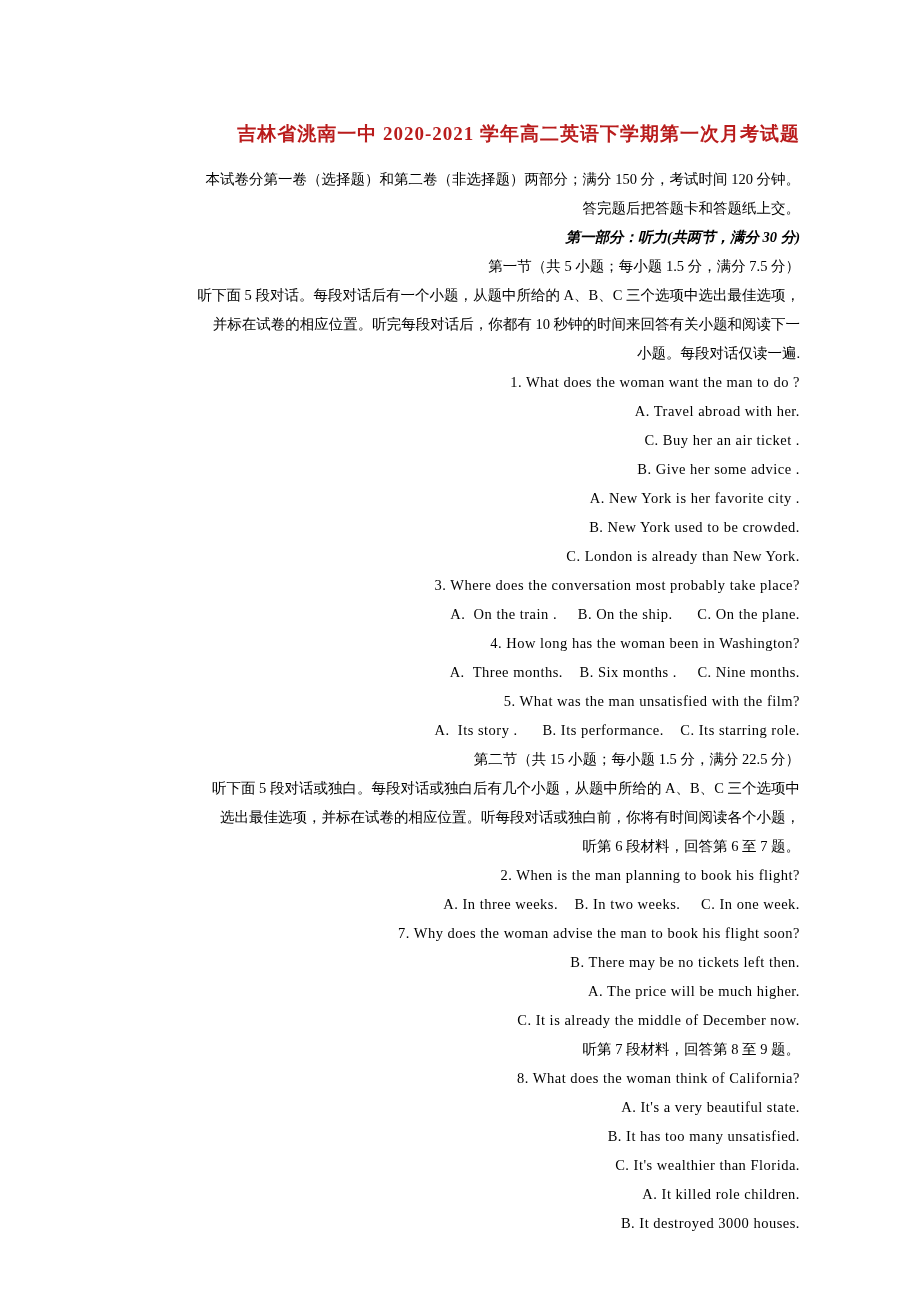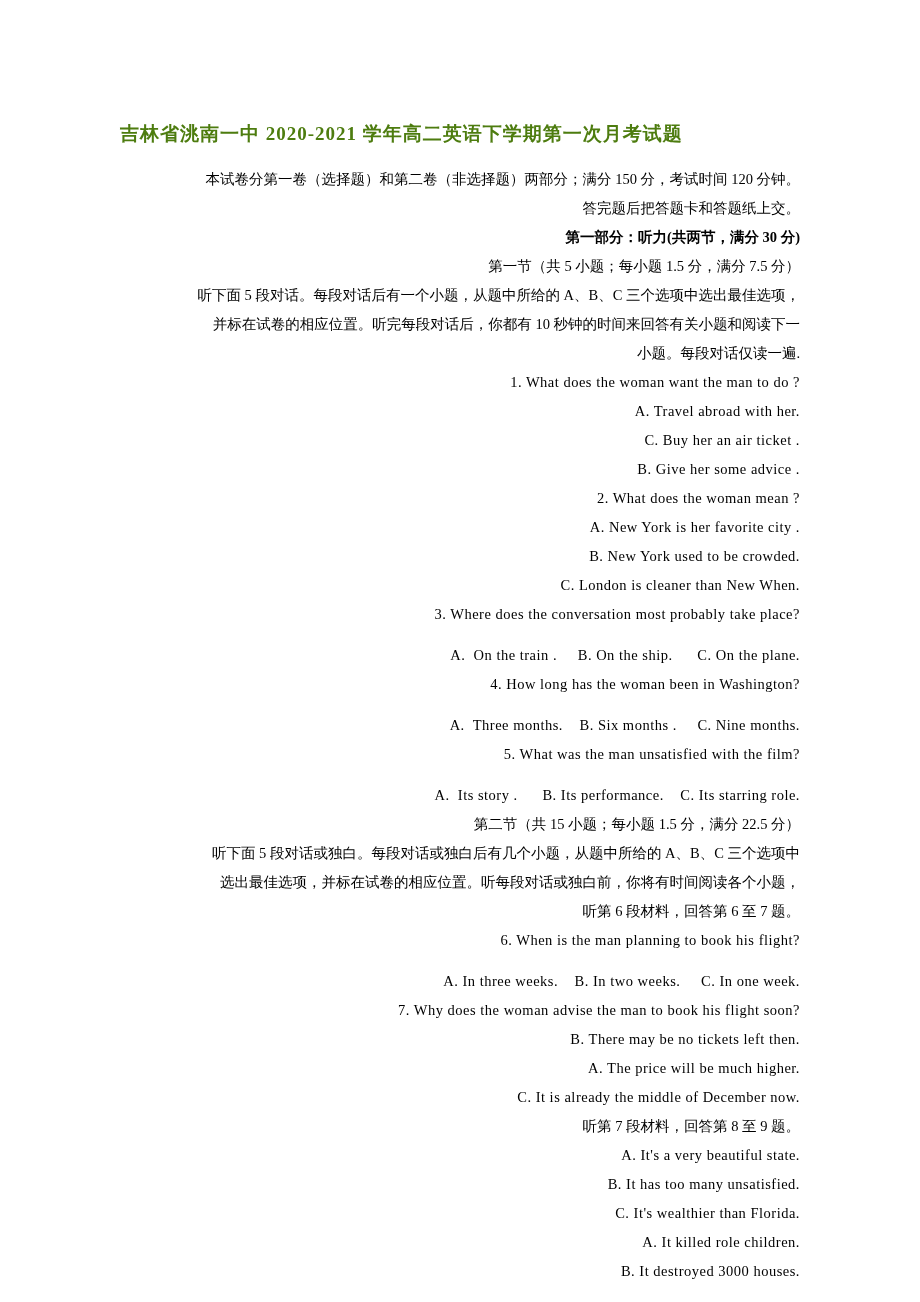--- a/index.html
+++ b/index.html
@@ -10,41 +10,42 @@
       width: 920px;
     }
     .page {
       padding: 115px 120px 60px 120px;
       box-sizing: border-box;
       color: #000;
       font-size: 14.5px;
       line-height: 2.0;
     }
     .title {
-      color: #4d7c0f;
+      color: #b91c1c;
       font-weight: bold;
-      text-align: left;
+      text-align: right;
       font-size: 19px;
       margin-bottom: 12px;
       font-family: "SimSun", "宋体", serif;
       letter-spacing: 1px;
     }
     .section-bold {
       font-weight: bold;
+      font-style: italic;
     }
     .line {
       text-align: right;
     }
     .mono {
       font-family: Liberation Serif, serif;
       letter-spacing: 0.5px;
     }
     .indent-1 { padding-left: 2.4em; }
     .indent-2 { padding-left: 3.0em; }
-    .q-inline { white-space: pre; margin-top: 12px; }
+    .q-inline { white-space: pre; }
   </style>
 </head>
 <body>
 
 <div class="page">
   <div class="title">吉林省洮南一中 2020-2021 学年高二英语下学期第一次月考试题</div>
 
   <div class="line">本试卷分第一卷（选择题）和第二卷（非选择题）两部分；满分 150 分，考试时间 120 分钟。</div>
   <div class="line">答完题后把答题卡和答题纸上交。</div>
 
@@ -53,50 +54,50 @@
   <div class="line">第一节（共 5 小题；每小题 1.5 分，满分 7.5 分）</div>
   <div class="line">听下面 5 段对话。每段对话后有一个小题，从题中所给的 A、B、C 三个选项中选出最佳选项，</div>
   <div class="line">并标在试卷的相应位置。听完每段对话后，你都有 10 秒钟的时间来回答有关小题和阅读下一</div>
   <div class="line">小题。每段对话仅读一遍.</div>
 
   <div class="line mono">1. What does the woman want the man to do ?</div>
   <div class="line mono indent-2">A.   Travel abroad with her.</div>
   <div class="line mono indent-2">C.   Buy her an air ticket .</div>
   <div class="line mono indent-2">B.   Give her some advice .</div>
 
-  <div class="line mono">2. What does the woman mean ?</div>
   <div class="line mono indent-1">A.  New York is her favorite city .</div>
   <div class="line mono indent-1">B.  New York used to be crowded.</div>
-  <div class="line mono indent-1">C.  London is cleaner than New When.</div>
+  <div class="line mono indent-1">C.  London is already than New York.</div>
 
   <div class="line mono">3. Where does the conversation most probably take place?</div>
   <div class="line mono indent-1 q-inline">A.  On the train .     B. On the ship.      C. On the plane.</div>
 
   <div class="line mono">4. How long has the woman been in Washington?</div>
   <div class="line mono indent-1 q-inline">A.  Three months.    B. Six months .     C. Nine months.</div>
 
   <div class="line mono">5. What was the man unsatisfied with the film?</div>
   <div class="line mono indent-1 q-inline">A.  Its story .      B. Its performance.    C. Its starring role.</div>
 
   <div class="line">第二节（共 15 小题；每小题 1.5 分，满分 22.5 分）</div>
   <div class="line">听下面 5 段对话或独白。每段对话或独白后有几个小题，从题中所给的 A、B、C 三个选项中</div>
   <div class="line">选出最佳选项，并标在试卷的相应位置。听每段对话或独白前，你将有时间阅读各个小题，</div>
 
   <div class="line">听第 6 段材料，回答第 6 至 7 题。</div>
 
-  <div class="line mono">6. When is the man planning to book his flight?</div>
+  <div class="line mono">2. When is the man planning to book his flight?</div>
   <div class="line mono indent-1 q-inline">A. In three weeks.    B. In two weeks.     C. In one week.</div>
 
   <div class="line mono">7. Why does the woman advise the  man to book his flight soon?</div>
   <div class="line mono indent-1">B. There may be no tickets left then.</div>
   <div class="line mono indent-1">A. The price will be much higher.</div>
   <div class="line mono indent-1">C. It is already the middle of December now.</div>
 
   <div class="line">听第 7 段材料，回答第 8 至 9 题。</div>
 
+  <div class="line mono">8. What does the woman think of California?</div>
   <div class="line mono indent-1">A. It's a very beautiful state.</div>
   <div class="line mono indent-1">B. It has too many unsatisfied.</div>
   <div class="line mono indent-1">C. It's wealthier than Florida.</div>
 
   <div class="line mono indent-1">A. It killed role children.</div>
   <div class="line mono indent-1">B. It destroyed 3000 houses.</div>
 
 </div>
 
 </body></html>

